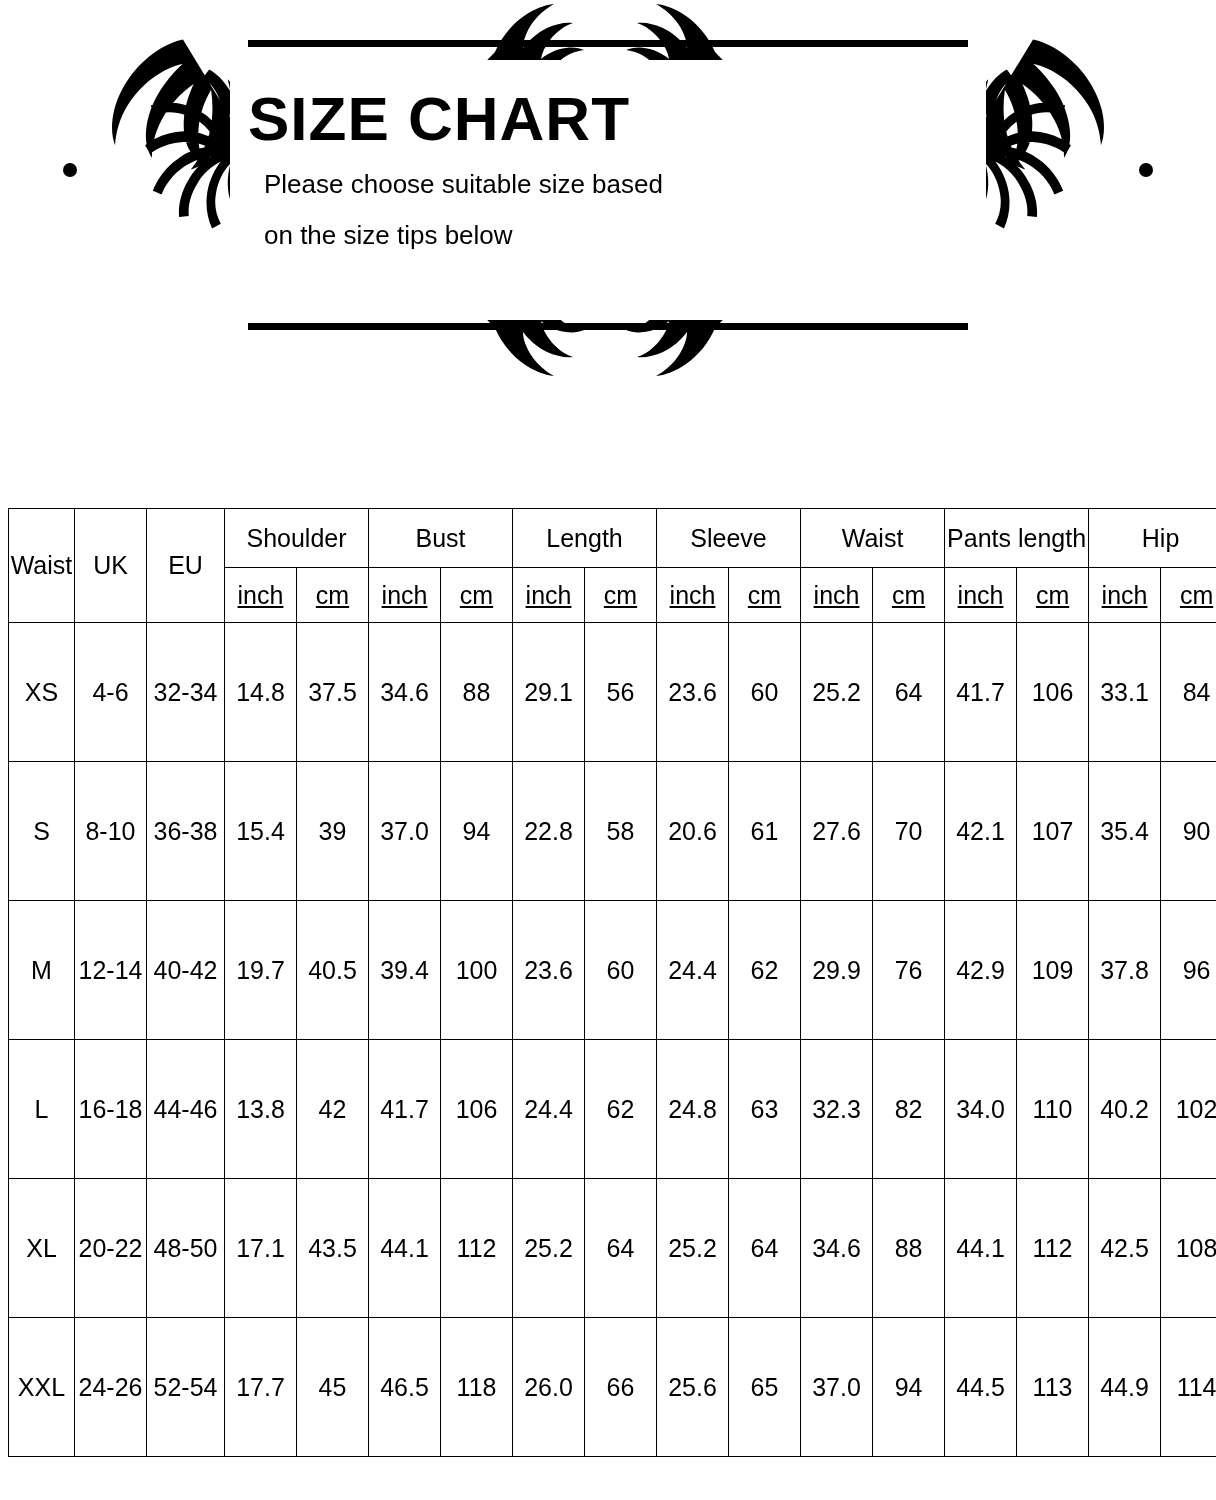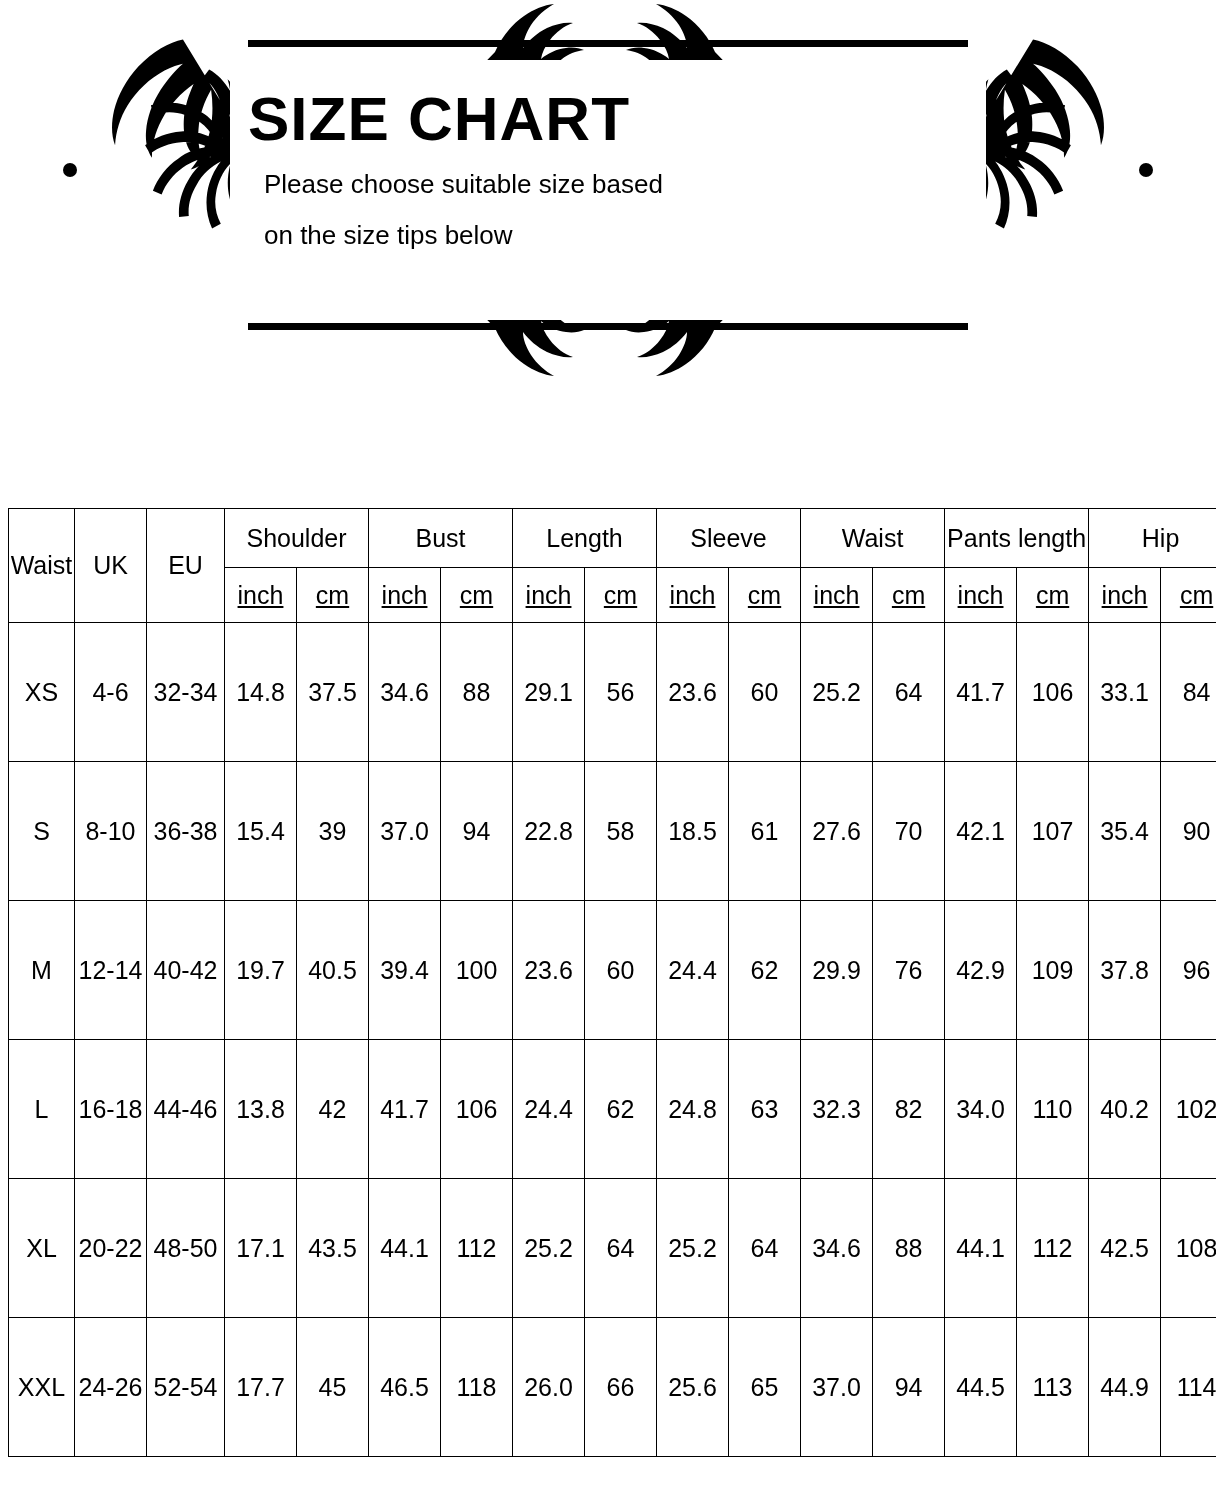--- a/index.html
+++ b/index.html
@@ -231,21 +231,21 @@
       <tr>
         <td>S</td>
         <td>8-10</td>
         <td>36-38</td>
         <td>15.4</td>
         <td>39</td>
         <td>37.0</td>
         <td>94</td>
         <td>22.8</td>
         <td>58</td>
-        <td>18.5</td>
+        <td>20.6</td>
         <td>61</td>
         <td>27.6</td>
         <td>70</td>
         <td>42.1</td>
         <td>107</td>
         <td>35.4</td>
         <td>90</td>
       </tr>
       <tr>
         <td>M</td>

